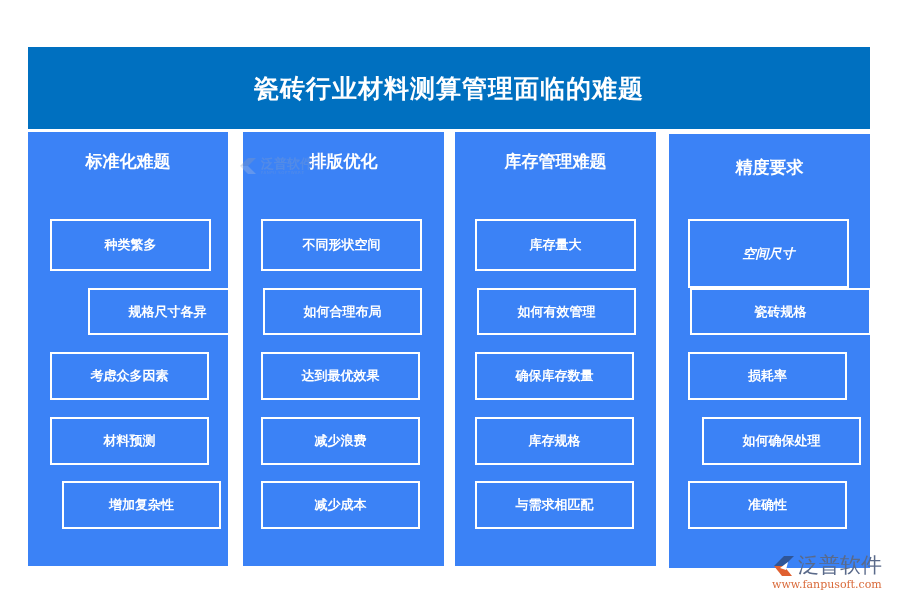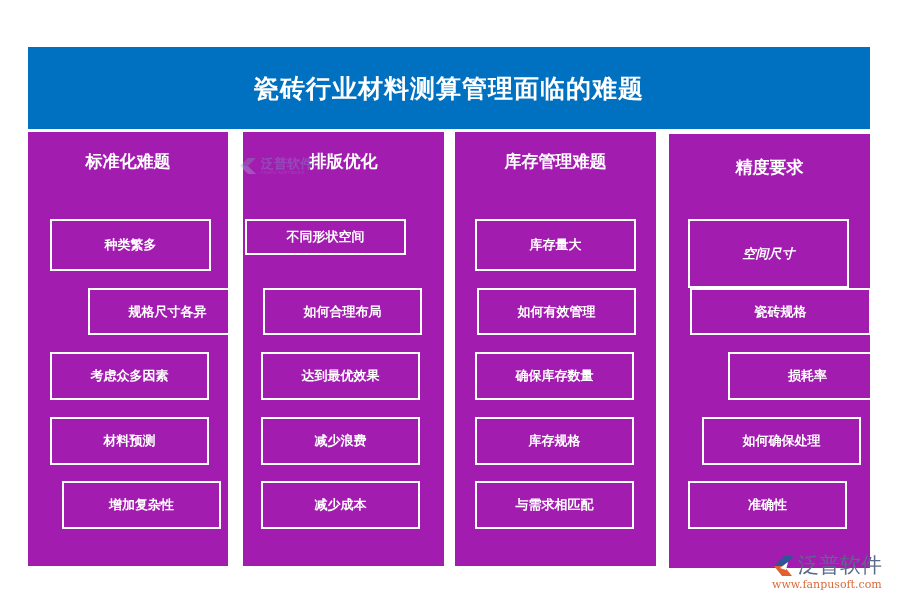--- a/index.html
+++ b/index.html
@@ -8,21 +8,21 @@
     position: relative; overflow: hidden;
     font-family: "DejaVu Sans", "Liberation Sans", sans-serif;
   }
   .header {
     position: absolute; left: 28px; top: 47px; width: 842px; height: 82px;
     background: #0070c0; color: #ffffff;
     display: flex; align-items: center; justify-content: center;
     font-size: 25px; font-weight: bold; letter-spacing: 1px;
   }
   .col {
-    position: absolute; background: #a21caf; color: #fff;
+    position: absolute; background: #3b82f6; color: #fff;
   }
   .col-title {
     position: absolute; left: 0; right: 0; top: 18px; text-align: center;
     font-size: 17px; font-weight: bold;
   }
   .item {
     position: absolute; border: 2px solid #ffffff; box-sizing: border-box;
     display: flex; align-items: center; justify-content: center;
     font-size: 13px; font-weight: bold; color: #fff;
   }
@@ -47,41 +47,41 @@
   <div class="col-title">标准化难题</div>
   <div class="item" style="left:22px;top:87px;width:161px;height:52px;">种类繁多</div>
   <div class="item" style="left:24px;top:156px;width:159px;height:47px;margin-left:36px;">规格尺寸各异</div>
   <div class="item" style="left:22px;top:220px;width:159px;height:48px;">考虑众多因素</div>
   <div class="item" style="left:22px;top:285px;width:159px;height:48px;">材料预测</div>
   <div class="item" style="left:22px;top:349px;width:159px;height:48px;margin-left:12px;">增加复杂性</div>
 </div>
 
 <div class="col" style="left:243px;top:132px;width:201px;height:434px;">
   <div class="col-title">排版优化</div>
-  <div class="item" style="left:2px;top:87px;width:161px;height:36px;">不同形状空间</div>
+  <div class="item" style="left:18px;top:87px;width:161px;height:52px;">不同形状空间</div>
   <div class="item" style="left:20px;top:156px;width:159px;height:47px;">如何合理布局</div>
   <div class="item" style="left:18px;top:220px;width:159px;height:48px;">达到最优效果</div>
   <div class="item" style="left:18px;top:285px;width:159px;height:48px;">减少浪费</div>
   <div class="item" style="left:18px;top:349px;width:159px;height:48px;">减少成本</div>
 </div>
 
 <div class="col" style="left:455px;top:132px;width:201px;height:434px;">
   <div class="col-title">库存管理难题</div>
   <div class="item" style="left:20px;top:87px;width:161px;height:52px;">库存量大</div>
   <div class="item" style="left:22px;top:156px;width:159px;height:47px;">如何有效管理</div>
   <div class="item" style="left:20px;top:220px;width:159px;height:48px;">确保库存数量</div>
   <div class="item" style="left:20px;top:285px;width:159px;height:48px;">库存规格</div>
   <div class="item" style="left:20px;top:349px;width:159px;height:48px;">与需求相匹配</div>
 </div>
 
 <div class="col" style="left:669px;top:134px;width:201px;height:434px;">
   <div class="col-title" style="top:22px;">精度要求</div>
   <div class="item" style="left:19px;top:85px;width:161px;height:69px;font-style:italic;">空间尺寸</div>
   <div class="item" style="left:21px;top:154px;width:181px;height:47px;">瓷砖规格</div>
-  <div class="item" style="left:19px;top:218px;width:159px;height:48px;margin-left:40px;">损耗率</div>
+  <div class="item" style="left:19px;top:218px;width:159px;height:48px;">损耗率</div>
   <div class="item" style="left:33px;top:283px;width:159px;height:48px;">如何确保处理</div>
   <div class="item" style="left:19px;top:347px;width:159px;height:48px;">准确性</div>
 </div>
 
 <div class="wm">
   <svg width="20" height="20" viewBox="0 0 20 20">
     <path d="M2 10 L10 2 L18 2 L10 10 Z" fill="#8899bb"></path>
     <path d="M2 10 L10 18 L18 18 L10 10 Z" fill="#aabbdd"></path>
   </svg>
   <div>

